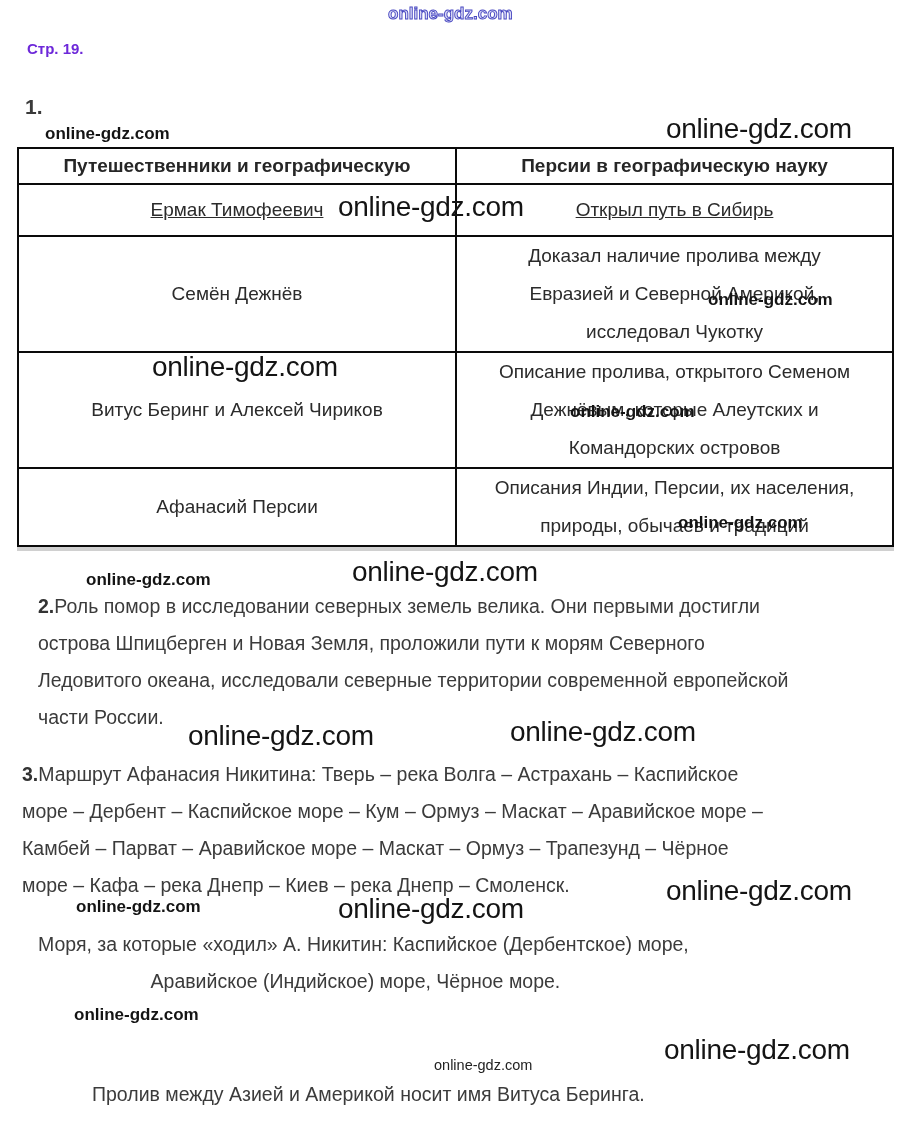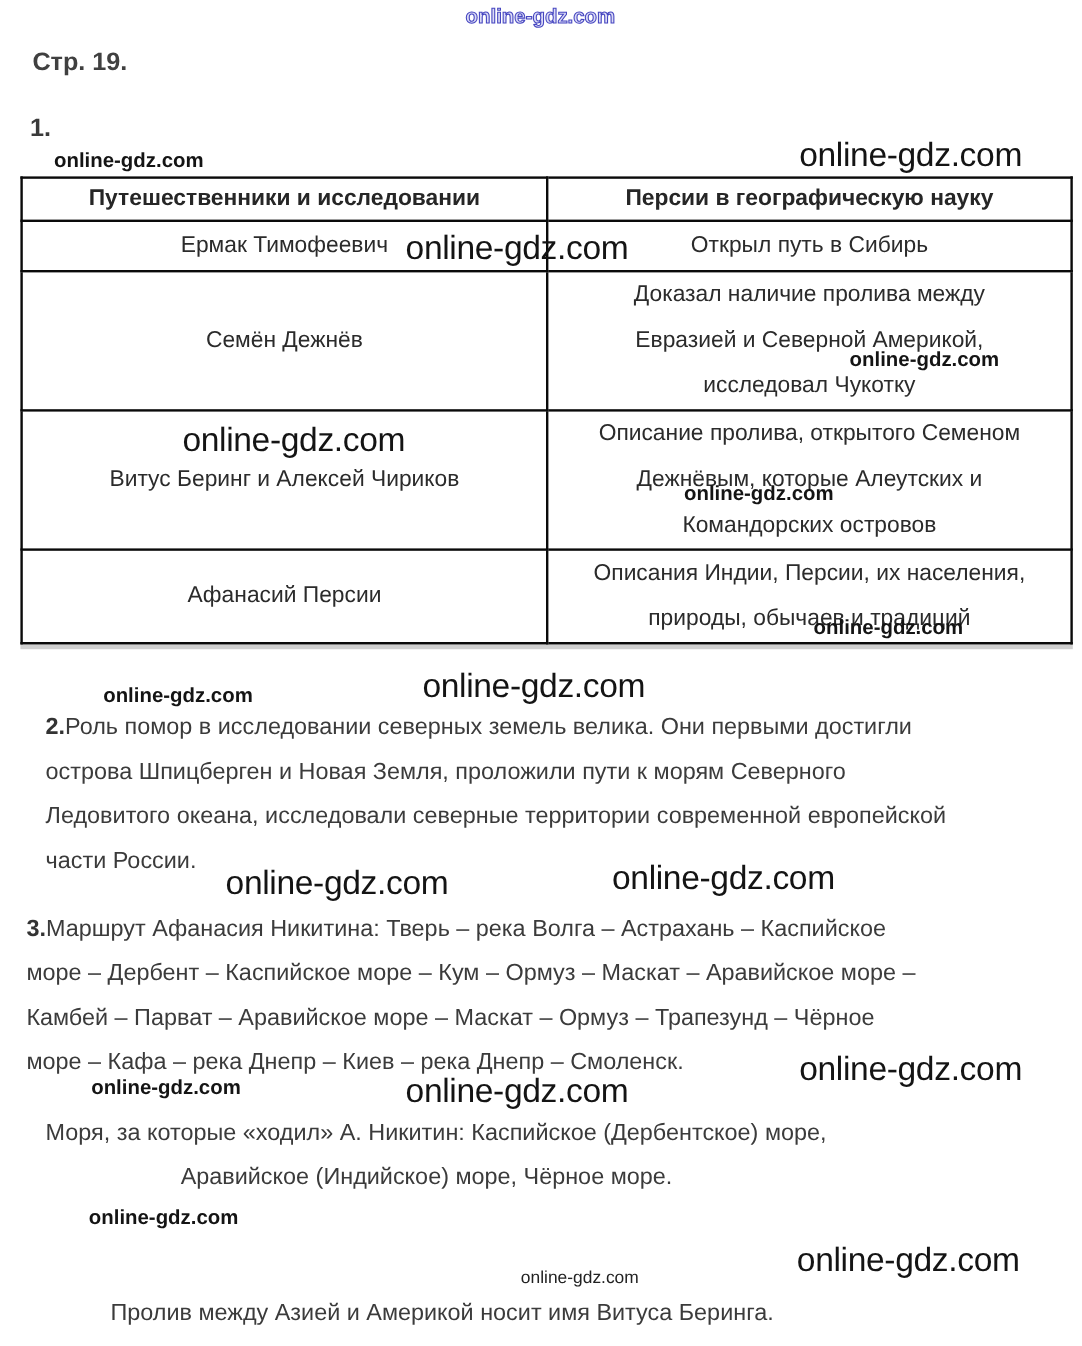--- a/index.html
+++ b/index.html
@@ -1,35 +1,35 @@
 <!DOCTYPE html>
 <html><head>
 <meta charset="utf-8">
 <style>
   html,body{margin:0;padding:0;background:#ffffff;}
   .page{
     position:relative;width:902px;height:1122px;background:#ffffff;overflow:hidden;
     font-family:"Liberation Sans","DejaVu Sans",sans-serif;color:#3b3b3b;
   }
-  .hdr{position:absolute;left:27px;top:40px;font-size:21px;font-weight:700;color:#404040;white-space:pre;}
+  .hdr{position:absolute;left:27px;top:40px;font-size:15px;font-weight:700;color:#6d28d9;white-space:pre;}
   .tasknum1{position:absolute;left:25px;top:95px;font-size:21px;font-weight:700;color:#3a3a3a;}
   
   .tbl{
     position:absolute;left:17px;top:147px;width:875px;
     border-collapse:collapse;table-layout:fixed;color:#2b2b2b;
     box-shadow:0 4px 0 rgba(150,150,150,0.45);
   }
   .tbl col.c1{width:438px;}
   .tbl col.c2{width:437px;}
   .tbl th,.tbl td{
     border:2px solid #0a0a0a;text-align:center;vertical-align:middle;
     font-size:19px;line-height:38px;padding:0;white-space:pre;overflow:hidden;
   }
   .tbl th{font-weight:700;height:34px;line-height:34px;color:#262626;}
-  tr.r1{height:42px;} tr.r2{height:116px;} tr.r3{height:115px;} tr.r4{height:77px;}
+  tr.r1{height:52px;text-decoration:underline;} tr.r2{height:116px;} tr.r3{height:115px;} tr.r4{height:77px;}
   
   .para{position:absolute;left:22px;font-size:19.5px;line-height:37px;white-space:pre;color:#3b3b3b;}
   .para .num{font-weight:700;color:#333333;}
   #p2{top:588px;margin-left:16px;}
   #p3{top:756px;}
   #seas{top:926px;text-indent:16px;text-align:center;}
   #p4{top:1021px;}
   #p4b{top:1076px;left:48px;margin-left:44px;}
   
   .wm{position:absolute;white-space:nowrap;color:#141414;}
@@ -50,21 +50,21 @@
   <div class="hdr">Стр. 19.</div>
   <div class="tasknum1">1.</div>
 
   <table class="tbl">
     <colgroup>
         <col class="c1">
         <col class="c2">
       </colgroup>
     <thead>
       <tr>
-        <th>Путешественники и исследовании</th>
+        <th>Путешественники и географическую</th>
         <th>Персии в географическую науку</th>
       </tr>
     </thead>
     <tbody>
       <tr class="r1">
         <td>Ермак Тимофеевич</td>
         <td>Открыл путь в Сибирь</td>
       </tr>
       <tr class="r2">
         <td>Семён Дежнёв</td>

